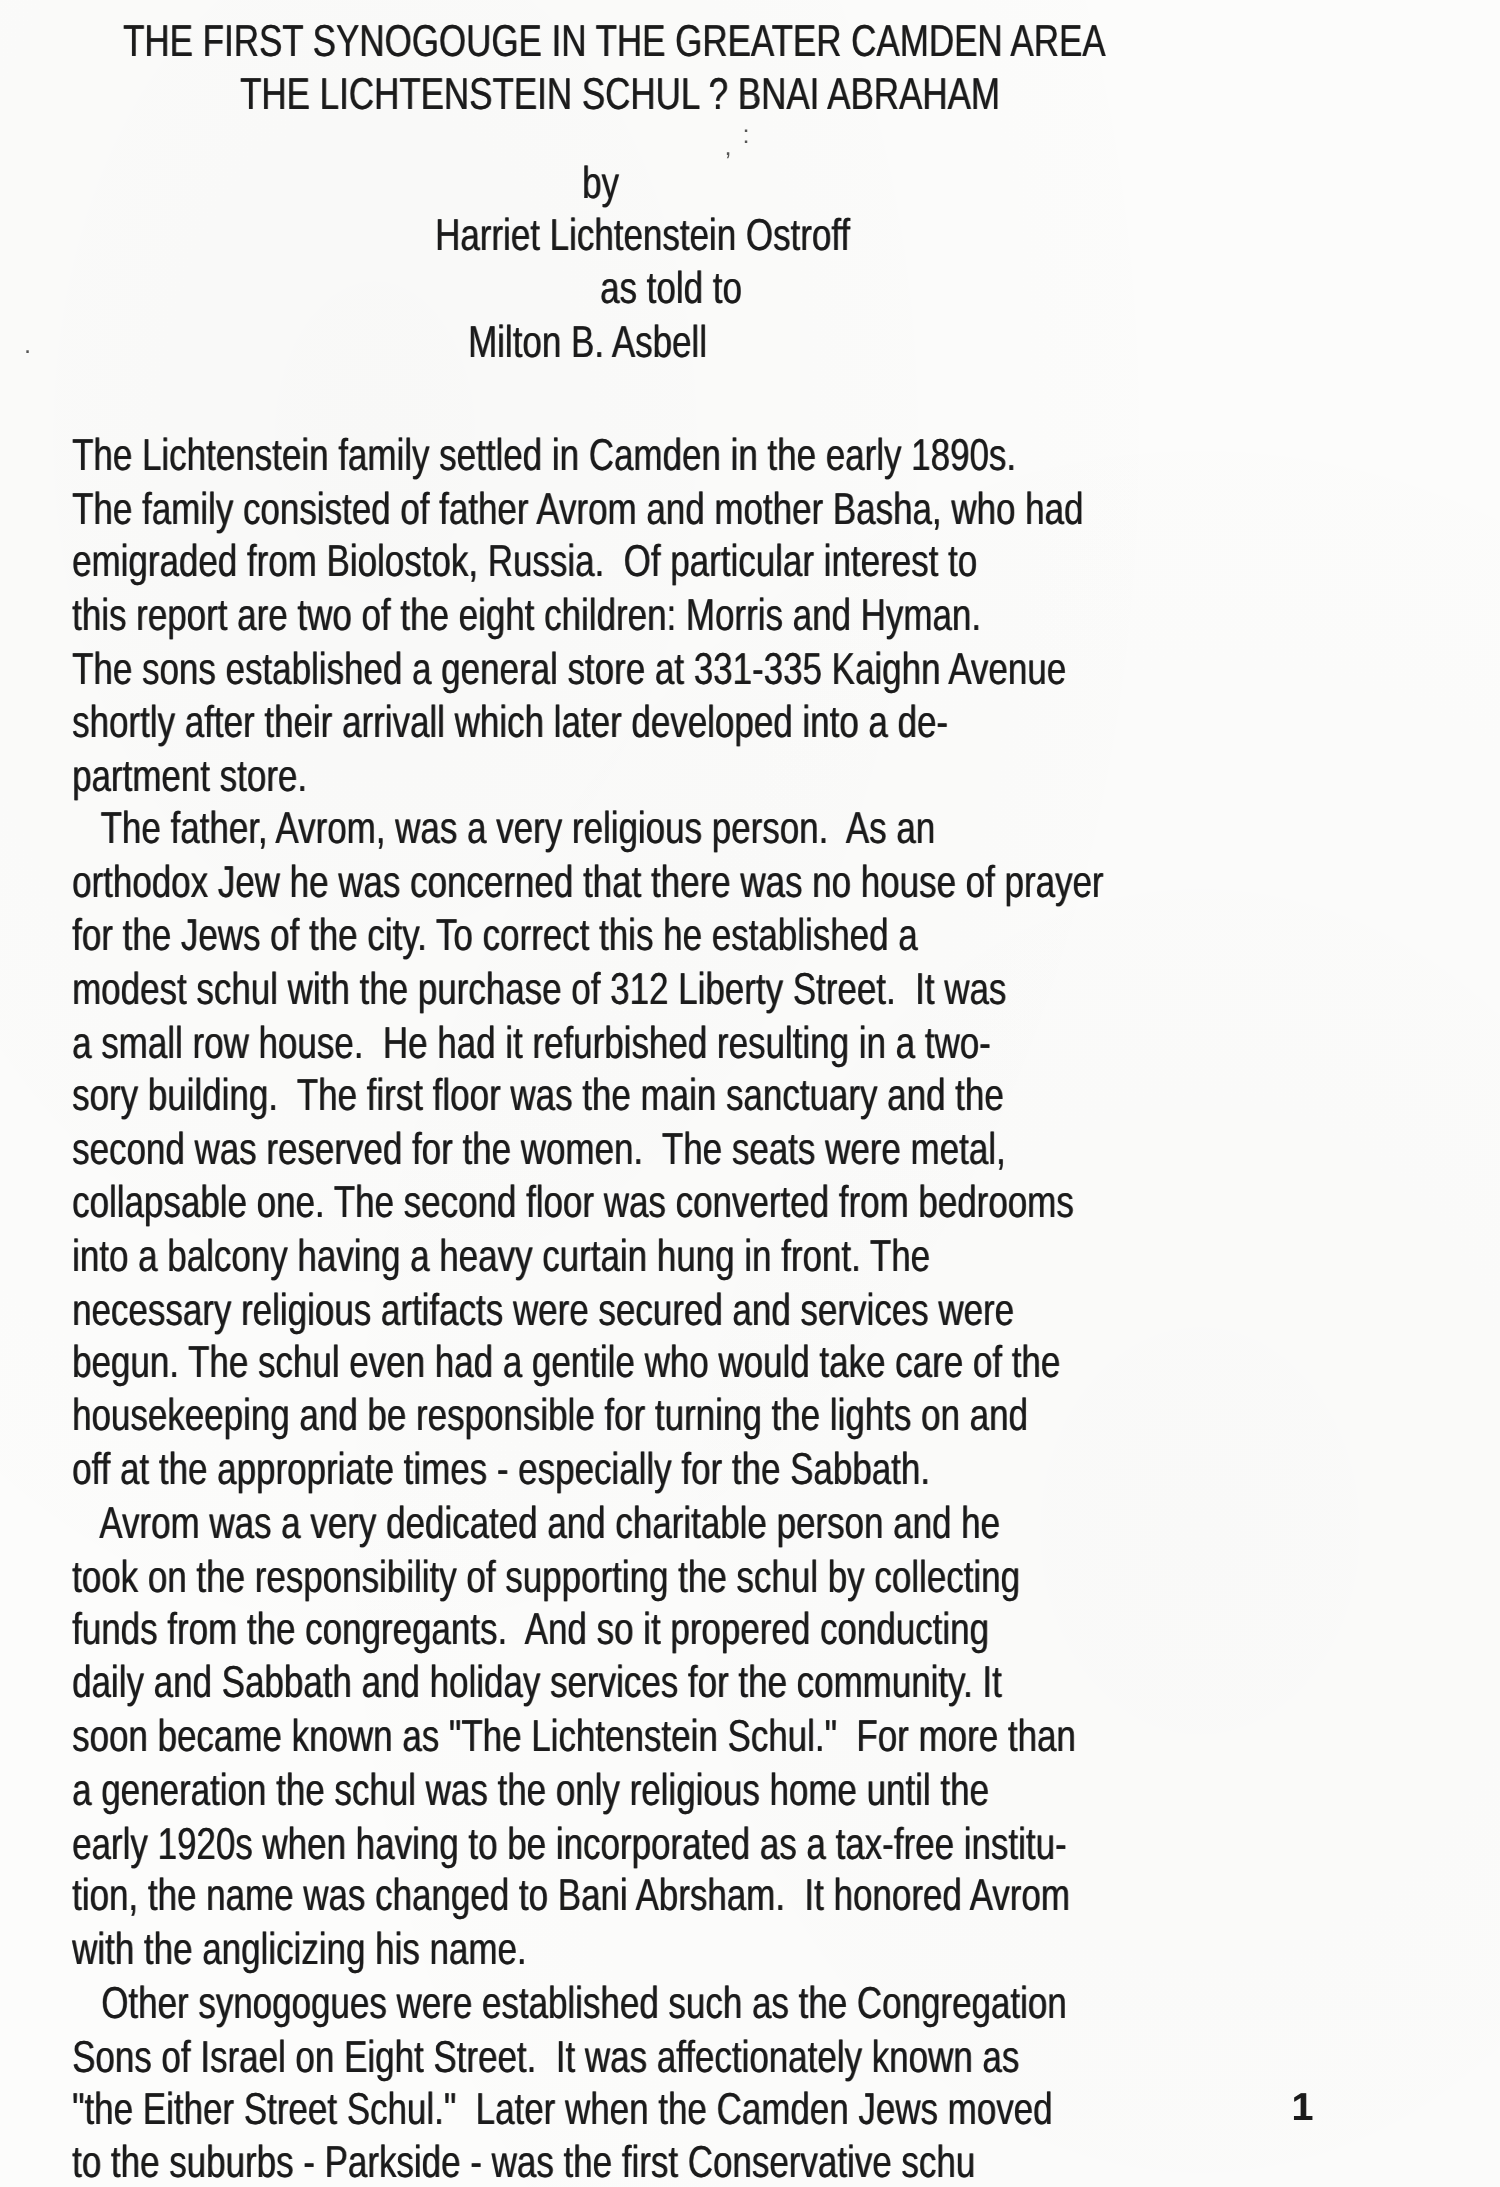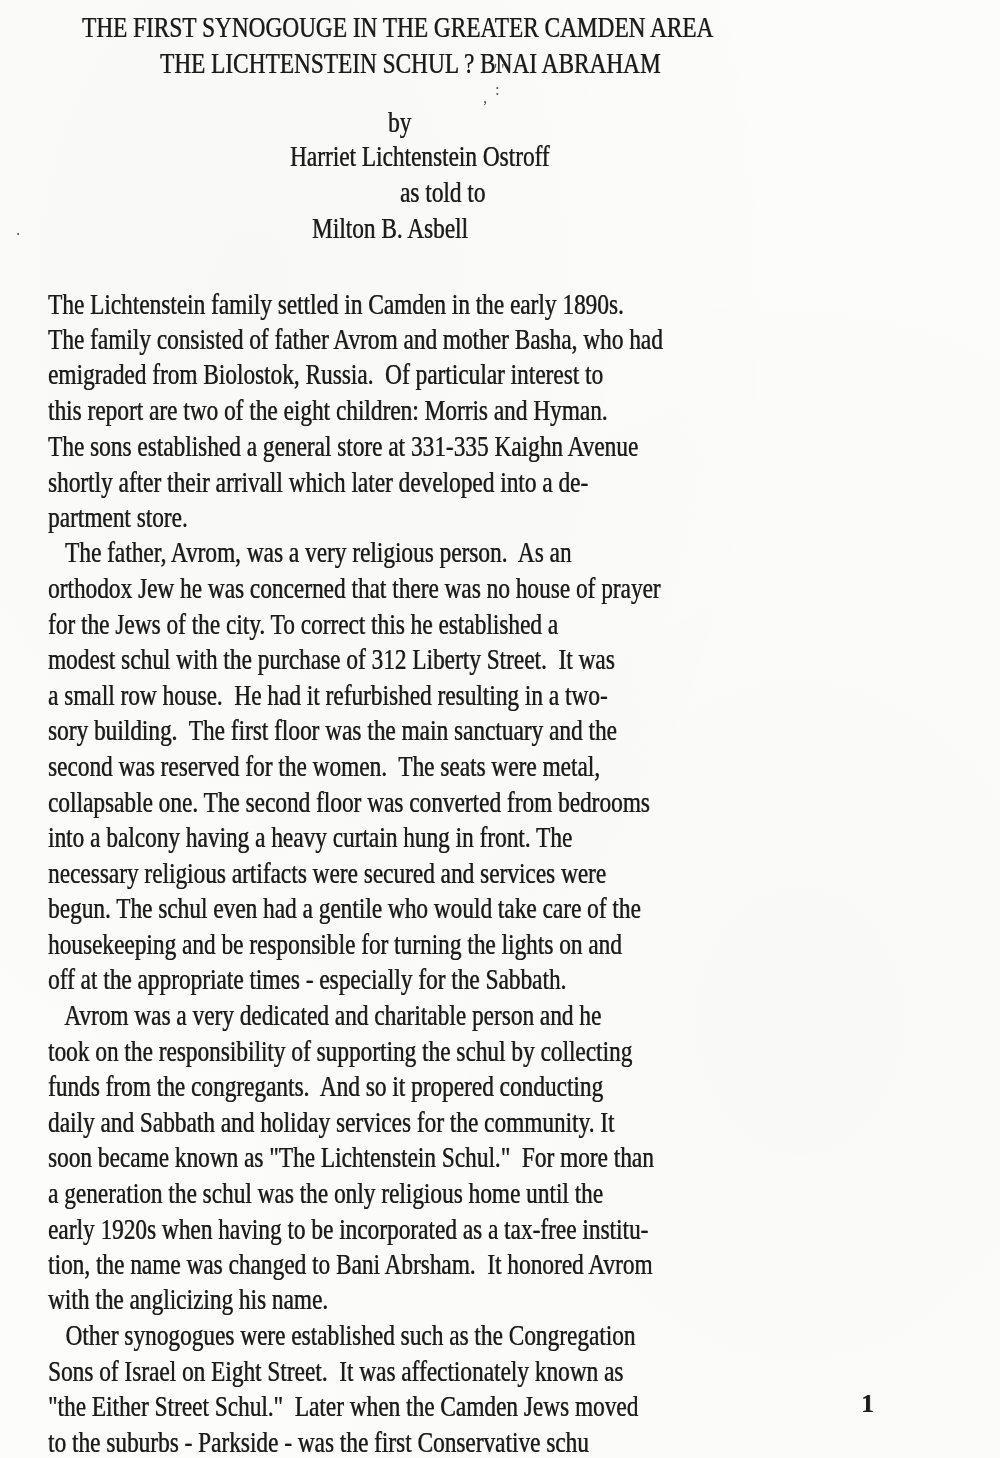--- a/index.html
+++ b/index.html
@@ -11,21 +11,21 @@
     position: relative;
     width: 1000px;
     height: 1458px;
     margin: 0 auto;
     overflow: hidden;
     background:
       radial-gradient(ellipse at 25% 20%, rgba(0,0,0,0.015), transparent 55%),
       radial-gradient(ellipse at 80% 70%, rgba(0,0,0,0.012), transparent 60%),
       #fcfcfb;
     color: #1b1b1b;
-    font-family: Liberation Serif, serif;
+    font-family: Liberation Sans, sans-serif;
     font-size: 23.3px;
   }
   
   .scale {
     transform: scaleY(1.28);
     transform-origin: 0 0;
   }
   .line {
     white-space: pre;
     height: 27.8px;

